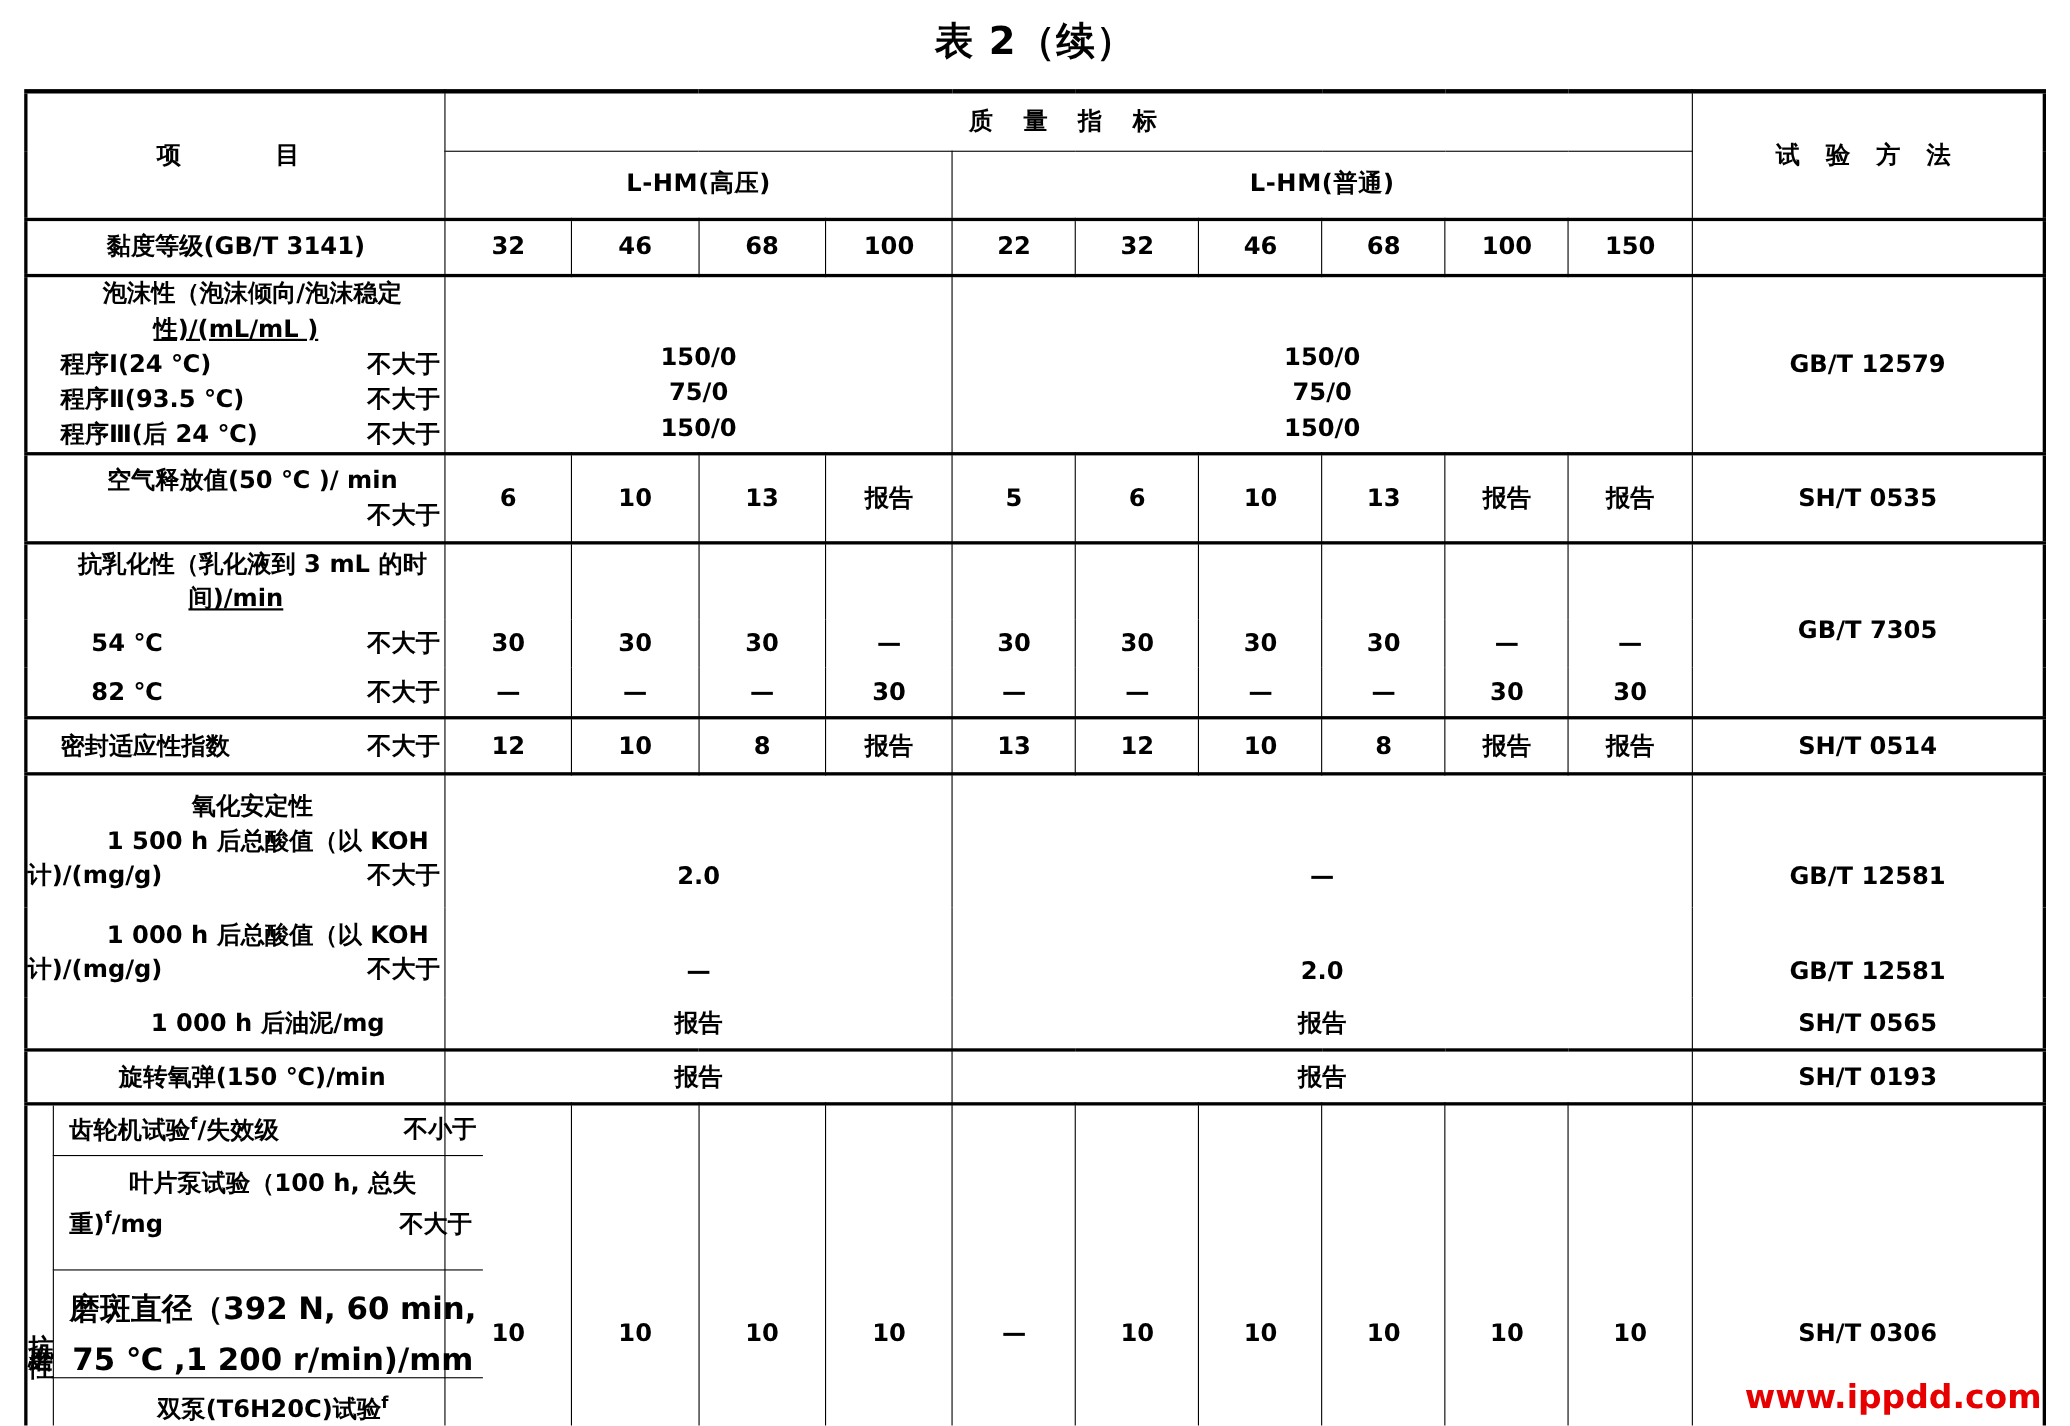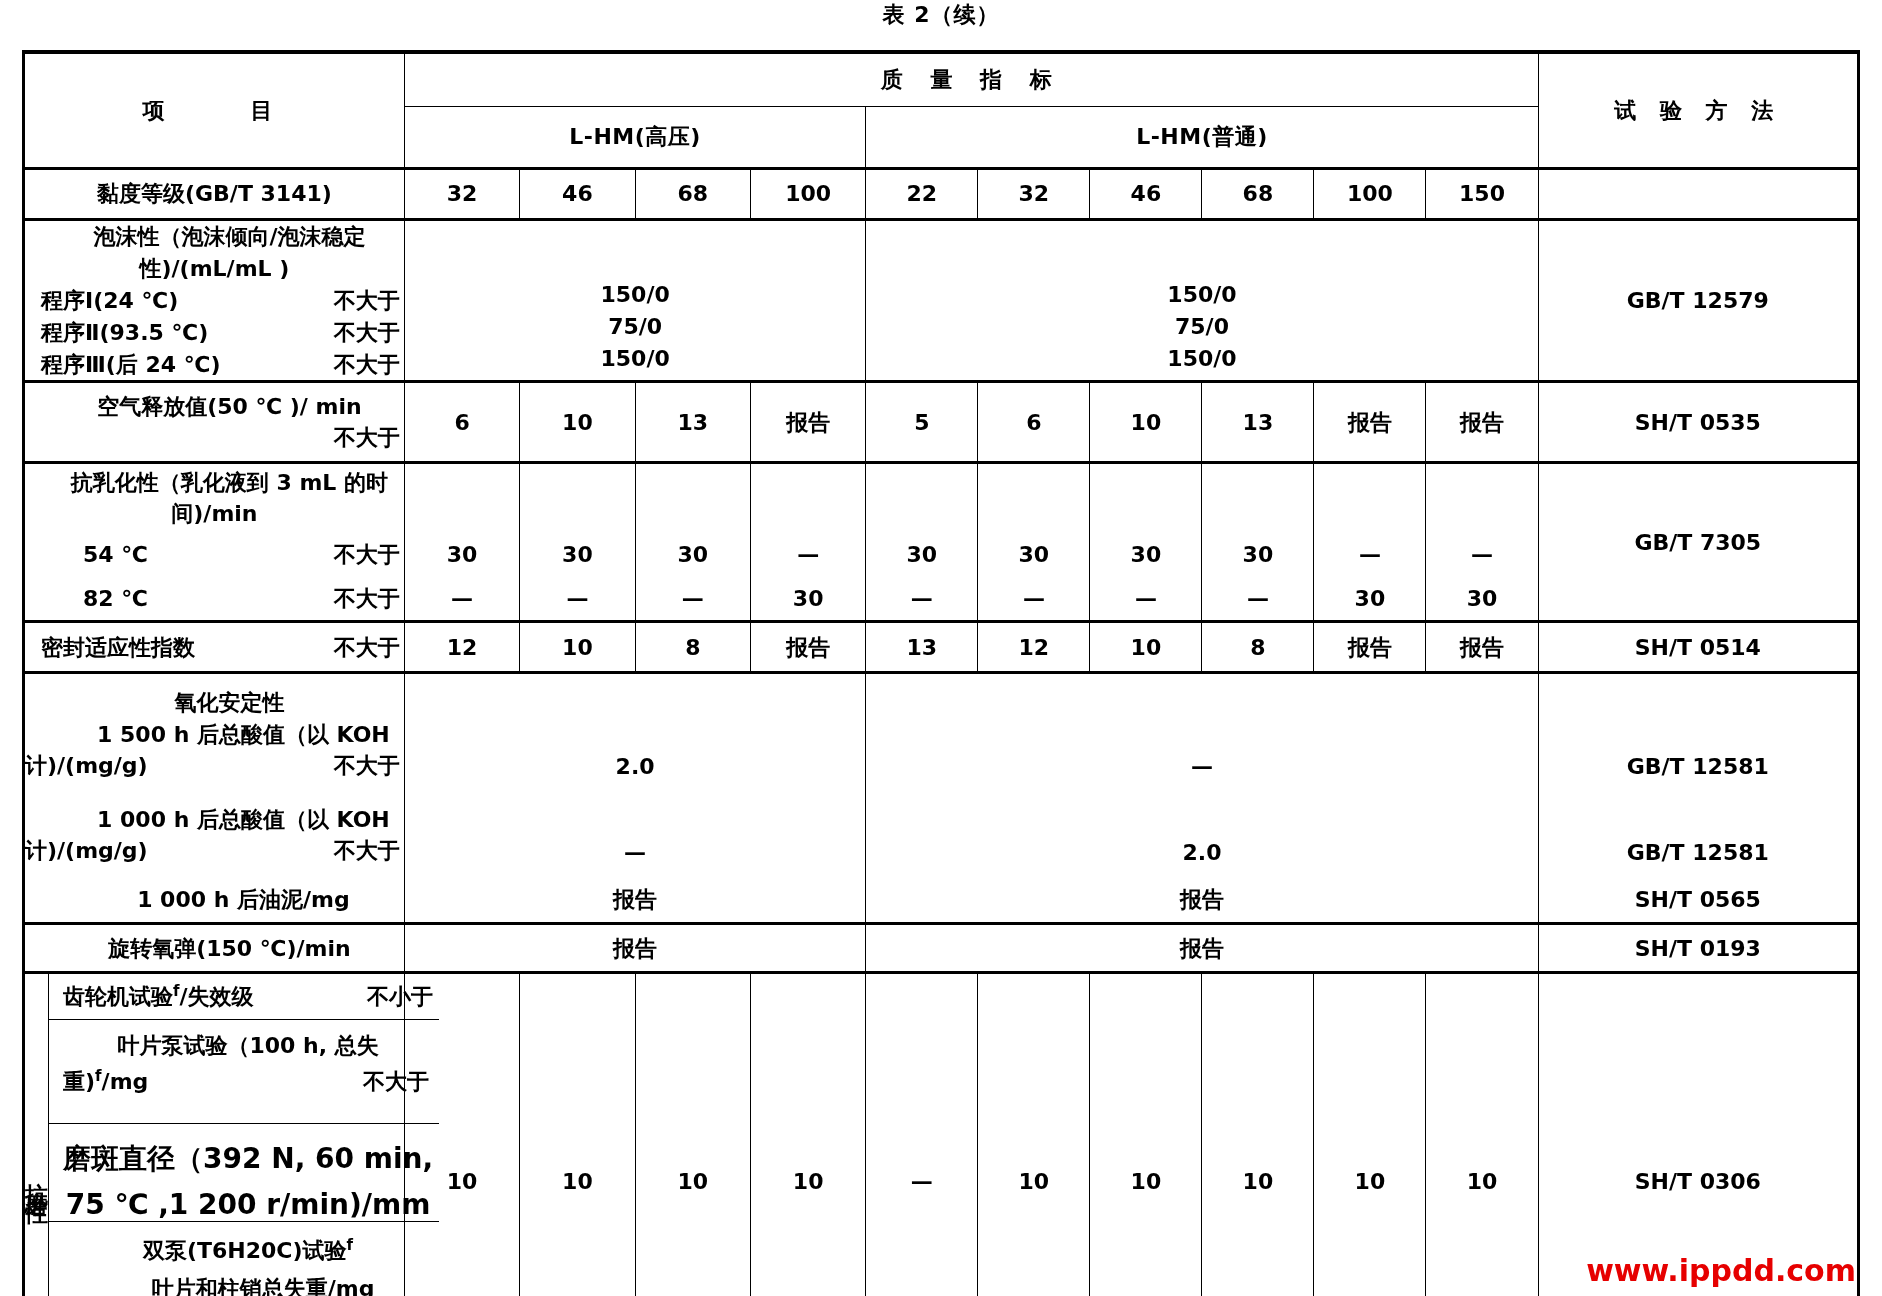--- a/index.html
+++ b/index.html
@@ -20,23 +20,24 @@
   .page {
     position: relative;
     width: 1882px;
     height: 1296px;
     box-sizing: border-box;
     padding: 0 22px;
   }
 
   .table-caption {
     text-align: center;
-    font-size: 22px;
+    font-size: 35px;
     font-weight: bold;
     letter-spacing: 1px;
+    padding-top: 14px;
     padding-bottom: 20px;
     font-family: "DejaVu Sans", "Liberation Sans", sans-serif;
   }
 
   table.spec {
     border-collapse: collapse;
     width: 1838px;
     table-layout: fixed;
     border-top: 4px solid #000;
     border-bottom: 4px solid #000;
@@ -69,28 +70,28 @@
     text-align: left;
     padding: 7px 10px 7px 14px;
     font-size: 23px;
     font-weight: bold;
     line-height: 1.62;
   }
 
   .line { display: block; white-space: nowrap; }
   .line.ind1 { padding-left: 30px; }
   .line.ind2 { padding-left: 58px; }
-  .line.ind3 { padding-left: 0px; }
+  .line.ind3 { padding-left: 0px; text-decoration: underline; }
   .rowflex {
     display: flex;
     justify-content: space-between;
     align-items: baseline;
     white-space: nowrap;
   }
-  .rowflex .lft { padding-left: 16px; }
+  .rowflex .lft { padding-left: 30px; }
   .rowflex .lft0 { padding-left: 0px; }
   .rowflex .lft2 { padding-left: 58px; }
   .rightnote { padding-right: 4px; }
   .alignright { text-align: right; padding-right: 4px; display: block; }
 
   .vert-label {
     writing-mode: vertical-rl;
     text-orientation: upright;
     font-size: 23px;
     font-weight: bold;

